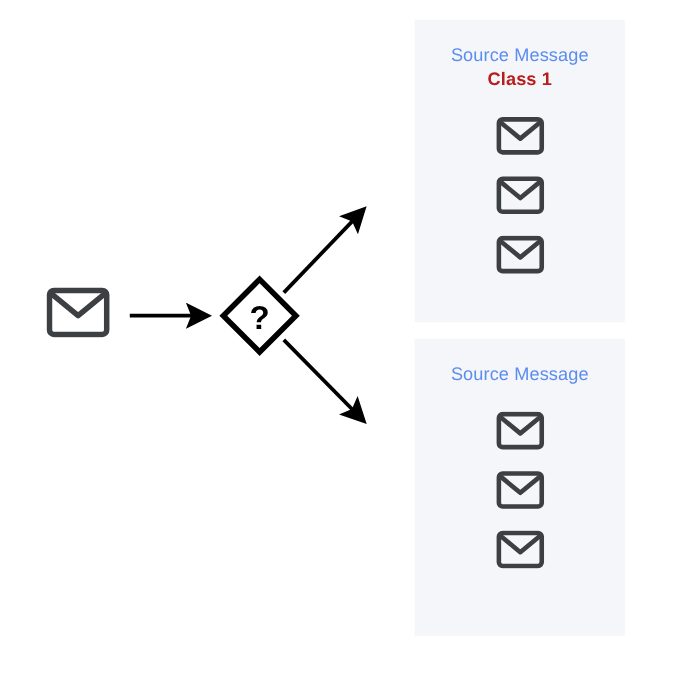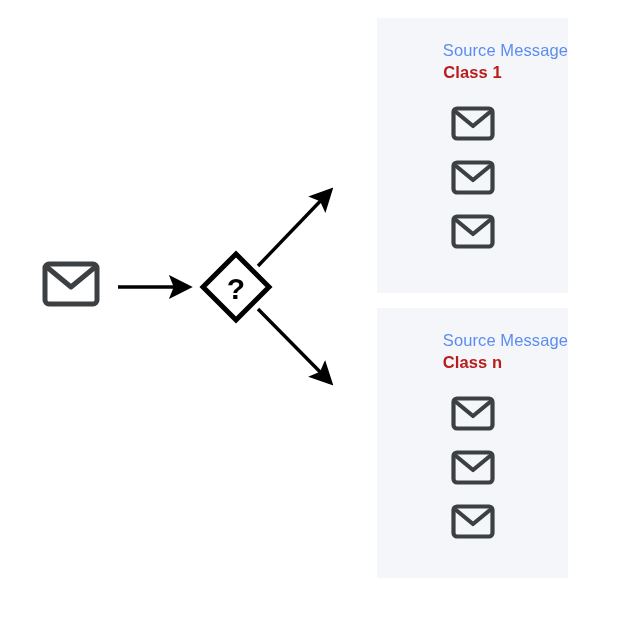--- a/index.html
+++ b/index.html
@@ -76,21 +76,20 @@
     padding-top: 22px;
     line-height: 1.32;
     user-select: none;
   }
   .panel-title {
     display: block;
     font-size: 16.5px;
     font-weight: 400;
     color: #5b8def;
     letter-spacing: 0.1px;
-    text-align: right;
   }
   .panel-subtitle {
     display: block;
     font-size: 16.5px;
     font-weight: 700;
     color: #b91c1c;
     letter-spacing: 0.1px;
   }
 
   .envelope-stack {
@@ -173,21 +172,20 @@
           <rect x="2.5" y="2.5" width="39" height="30" rx="3.5" ry="3.5" fill="none" stroke="#3c4043" stroke-width="4.2"></rect>
           <path d="M 5 6 L 22 20 L 39 6" fill="none" stroke="#3c4043" stroke-width="4.2" stroke-linecap="round" stroke-linejoin="round"></path>
         </svg>
       </div>
     </div>
   </div>
 
   <div class="class-panel panel-2">
     <div class="panel-heading">
       <span class="panel-title">Source Message</span>
-      <span class="panel-subtitle">Class n</span>
     </div>
     <div class="envelope-stack">
       <div class="stack-envelope">
         <svg class="env-svg" viewBox="0 0 44 35" xmlns="http://www.w3.org/2000/svg" aria-hidden="true">
           <rect x="2.5" y="2.5" width="39" height="30" rx="3.5" ry="3.5" fill="none" stroke="#3c4043" stroke-width="4.2"></rect>
           <path d="M 5 6 L 22 20 L 39 6" fill="none" stroke="#3c4043" stroke-width="4.2" stroke-linecap="round" stroke-linejoin="round"></path>
         </svg>
       </div>
       <div class="stack-envelope">
         <svg class="env-svg" viewBox="0 0 44 35" xmlns="http://www.w3.org/2000/svg" aria-hidden="true">

